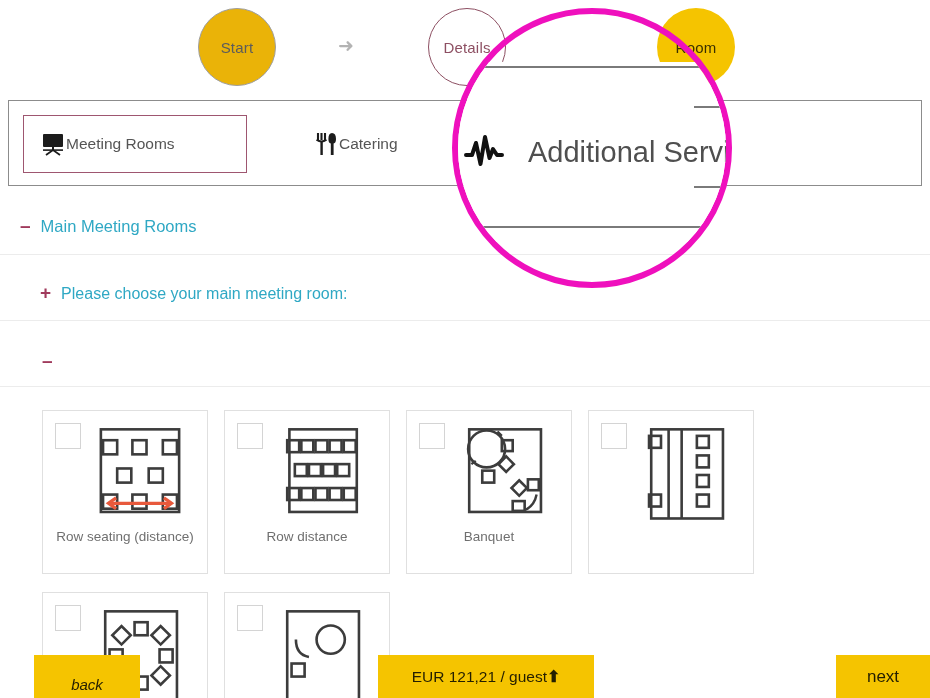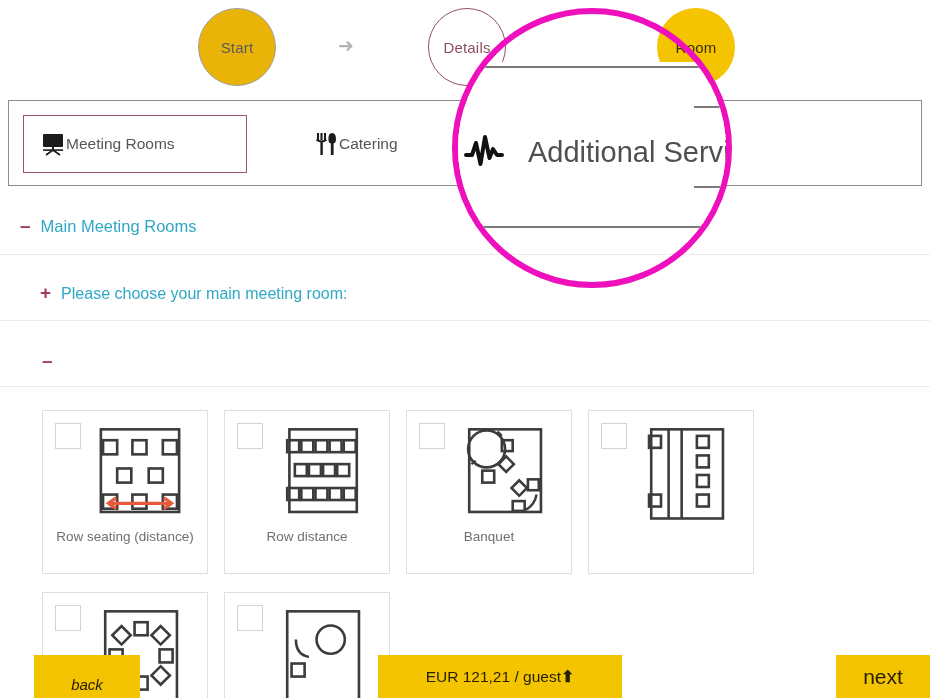--- a/index.html
+++ b/index.html
@@ -108,22 +108,22 @@
 
   
   .btn {
     position:absolute; z-index:60;
     background:#f5c400; color:#241f00; border:none;
     font-family:"Liberation Sans", sans-serif;
     display:flex; align-items:center; justify-content:center;
     cursor:pointer;
   }
   .btn-back  { left:34px;  top:655px; width:106px; height:59px; font-size:15px;font-style:italic; }
-  .btn-price { left:378px; top:655px; width:244px; height:43px; font-size:15.5px; }
-  .btn-next  { left:836px; top:655px; width:94px;  height:43px; font-size:21px; }
+  .btn-price { left:378px; top:655px; width:216px; height:43px; font-size:15.5px; }
+  .btn-next  { left:836px; top:655px; width:94px;  height:43px; font-size:17px; }
   .price-arrow { font-size:16px; font-weight:700; }
 </style>
 </head>
 <body>
 
 <div id="app">
 
   <div class="stepbar">
     <div class="step step-start">
       <span>Start</span>

